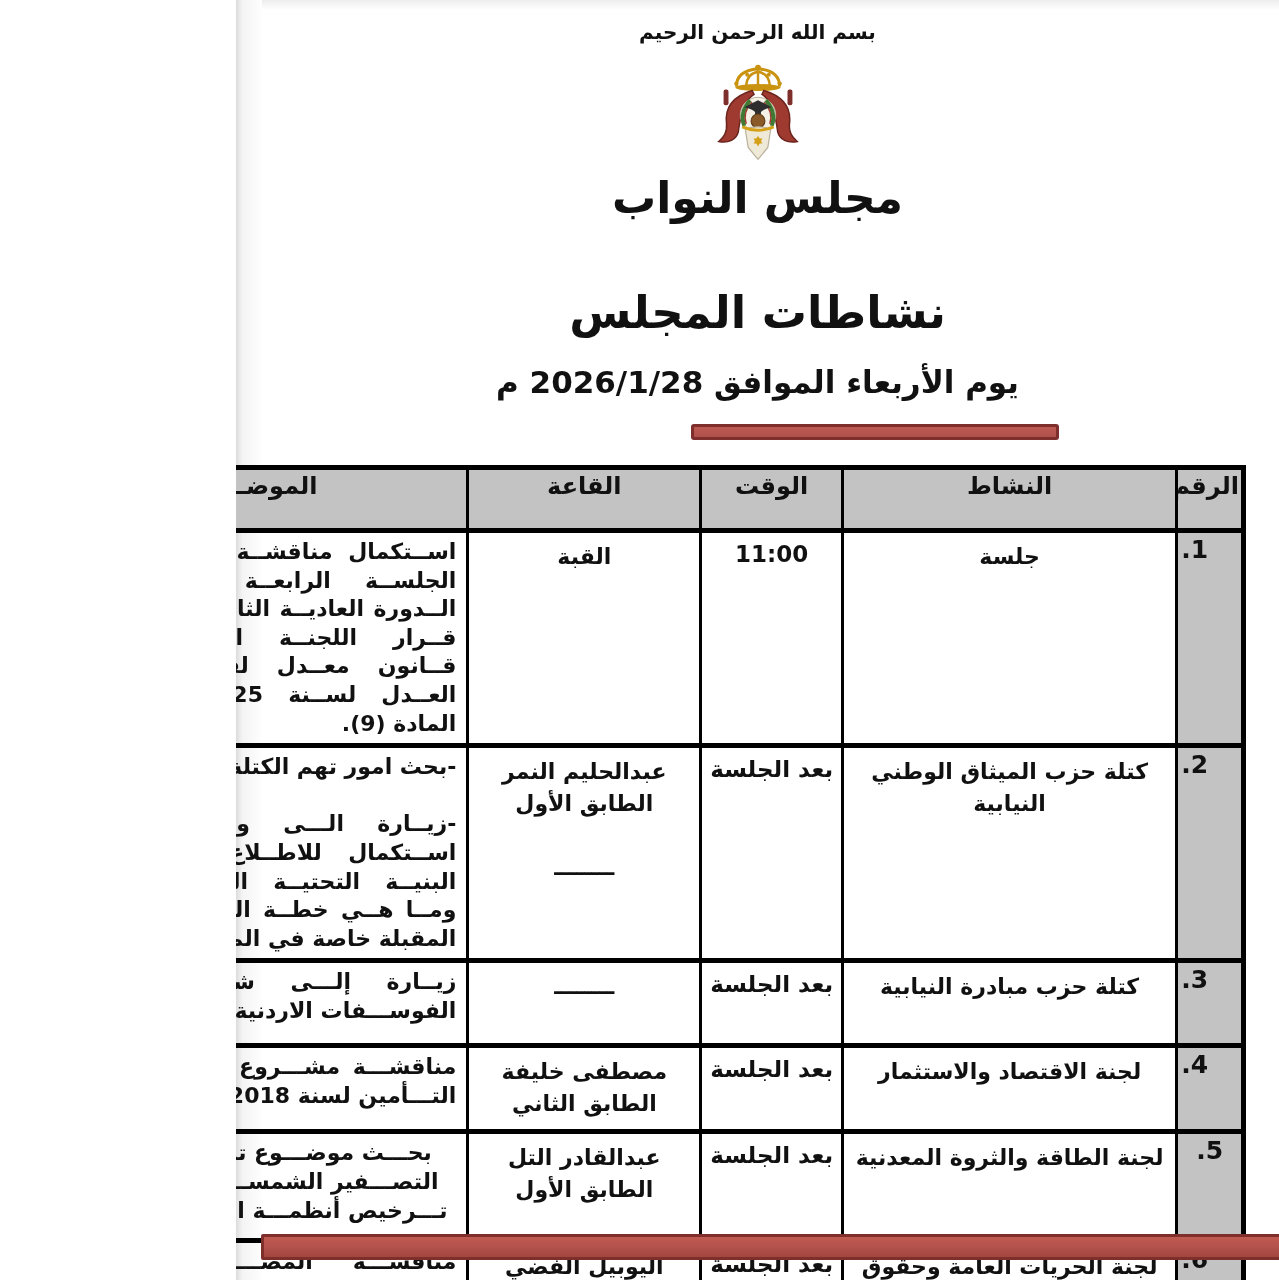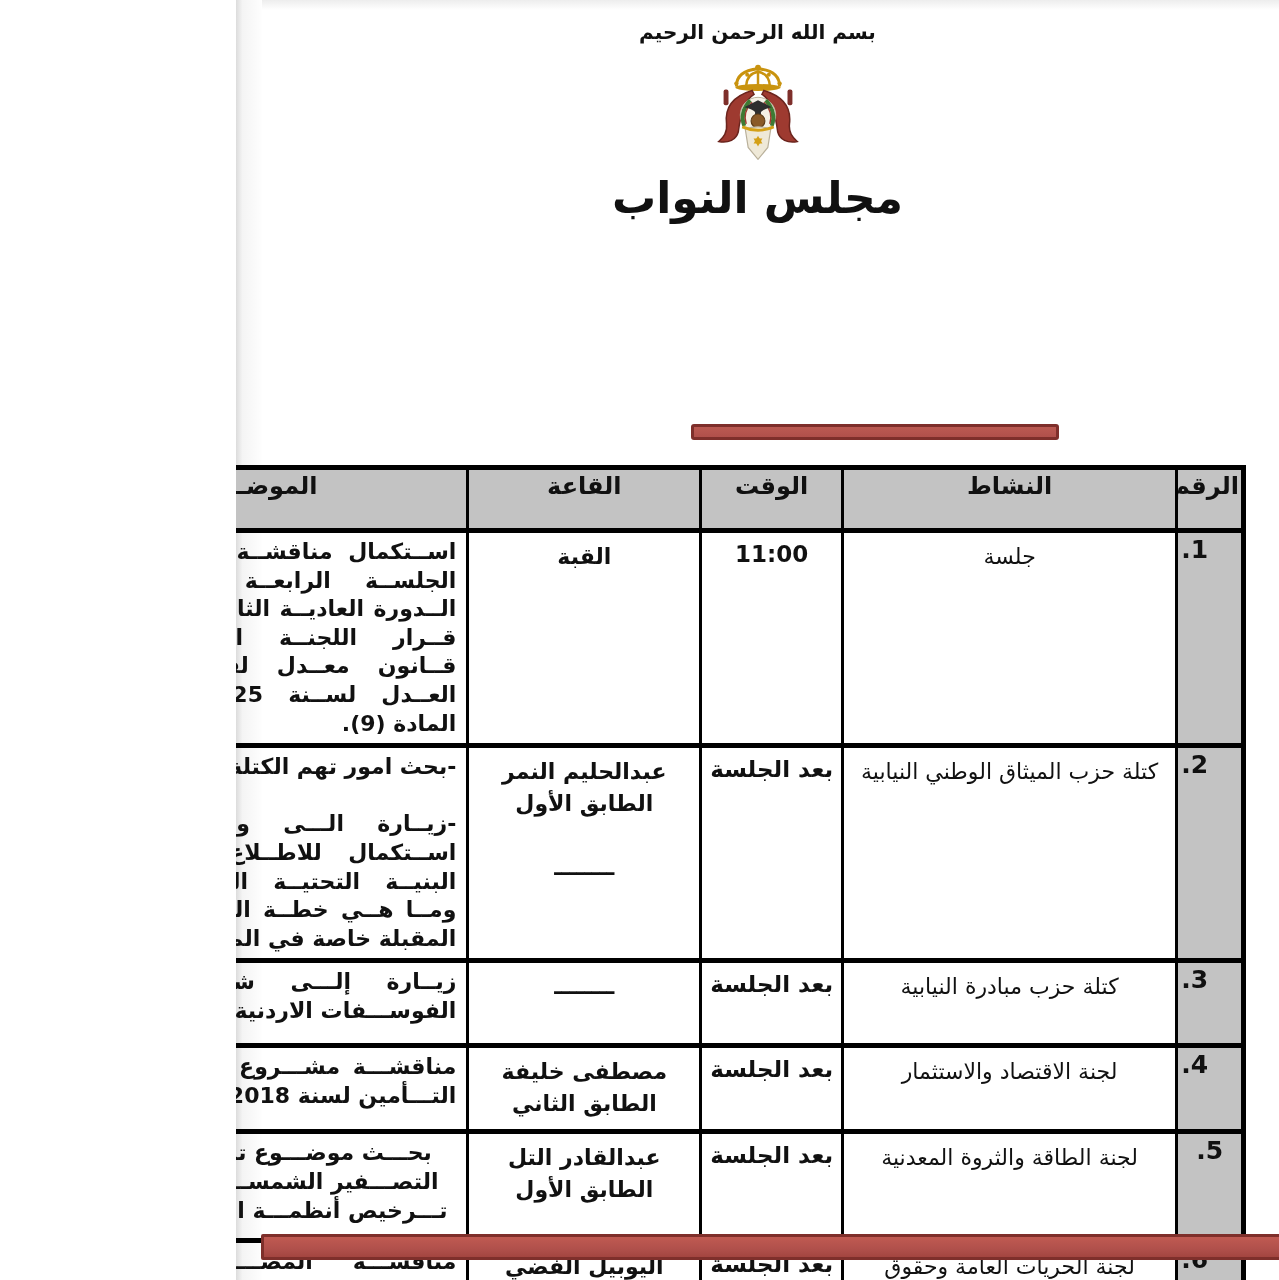--- a/index.html
+++ b/index.html
@@ -28,21 +28,21 @@
     border-collapse:collapse;direction:rtl;table-layout:fixed;}
   table.activities th,table.activities td{
     border:3px solid var(--border_black);
     border-top-width:5px;border-bottom-width:5px;
     vertical-align:top;overflow:hidden;}
   table.activities{border:5px solid var(--border_black);}
   thead th{background:var(--table_gray);font-size:24px;font-weight:700;
     text-align:center;height:54px;vertical-align:middle;padding:2px;}
   td.col-num{background:var(--table_gray);text-align:left;font-size:25px;
     font-weight:700;padding:2px 3px;}
-  td.col-activity{text-align:center;font-size:22px;font-weight:400;
+  td.col-activity{text-align:center;font-size:22px;font-weight:700;
     padding:8px 4px;line-height:1.45;}
   td.col-time{text-align:center;font-size:23px;font-weight:700;padding:8px 2px;}
   td.col-hall{text-align:center;font-size:22px;font-weight:700;padding:8px 4px;
     white-space:pre-line;line-height:1.45;}
   td.col-subject{text-align:justify;font-size:22px;font-weight:700;
     padding:5px 10px 5px 8px;white-space:pre-line;line-height:1.3;}
   tbody tr:nth-child(1) td{height:150px;}
   tbody tr:nth-child(2) td{height:186px;}
   tbody tr:nth-child(3) td{height:64px;}
   tbody tr:nth-child(4) td{height:65px;}
@@ -93,21 +93,23 @@
       <path d="M47 67 Q60 63 73 67 L70 86 Q60 98 60 98 Q60 98 50 86 Z" style="fill:#efe9d8;stroke:#b9b09a;stroke-width:1.2"></path>
       <path d="M44 65 Q60 72 76 65" style="fill:none;stroke:var(--star_gold);stroke-width:3"></path>
 
       <polygon points="60,74 64.5,82 55.5,82" style="fill:var(--star_gold)"></polygon>
       <polygon points="60,85 55.5,77 64.5,77" style="fill:var(--star_gold)"></polygon>
     </svg>
   </div>
 
   <div class="calligraphy">مجلس النواب</div>
 
+  <h1 class="doc-title">نشاطات المجلس</h1>
 
+  <div class="doc-date">يوم الأربعاء الموافق 2026/1/28 م</div>
 
   <div class="date-underline"></div>
 
   <table class="activities">
     <colgroup>
       <col style="width:66px">
         <col style="width:330px">
         <col style="width:140px">
       <col style="width:230px">
         <col style="width:424px">

